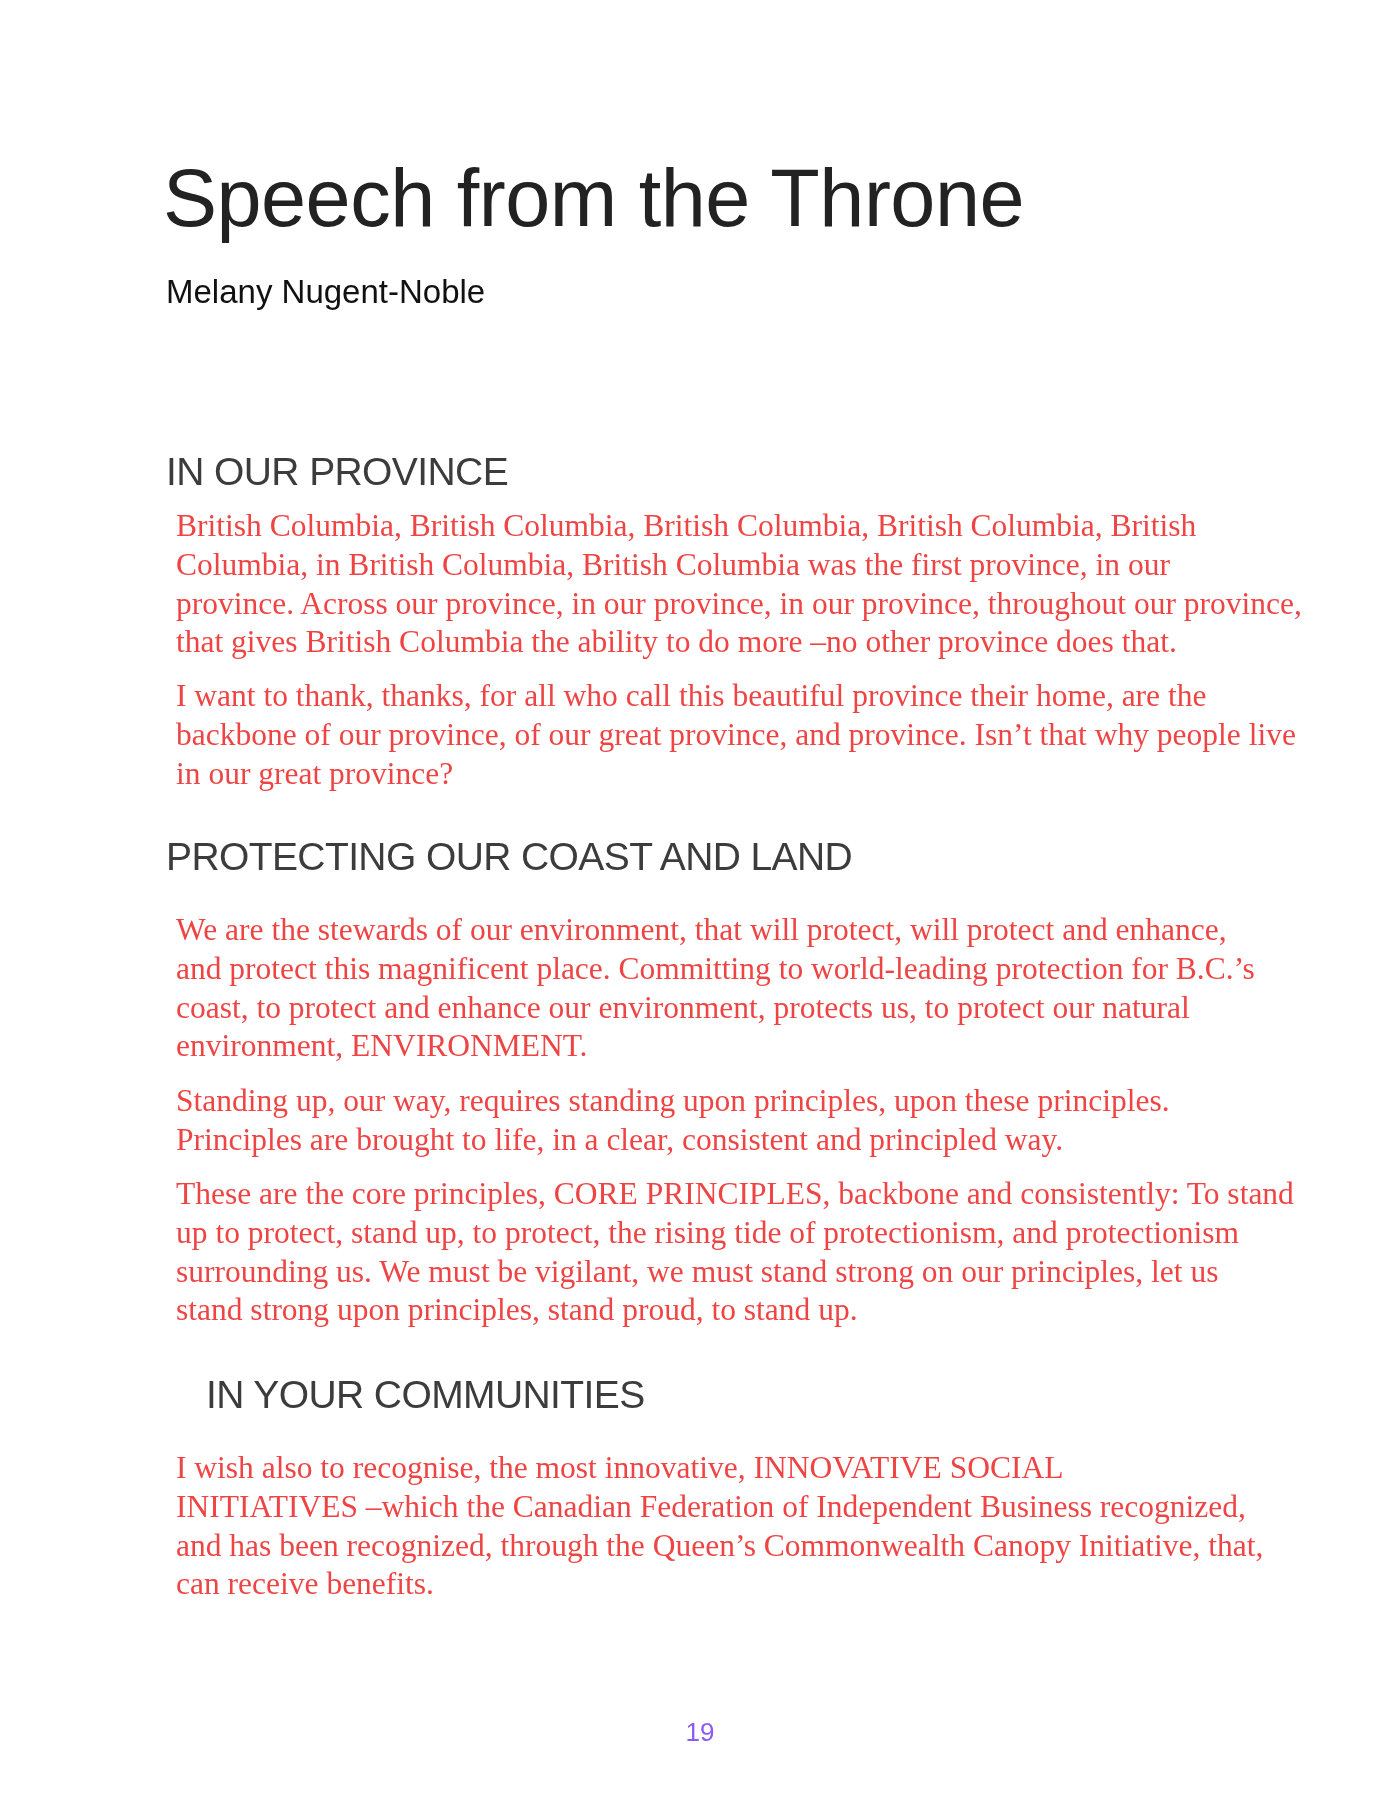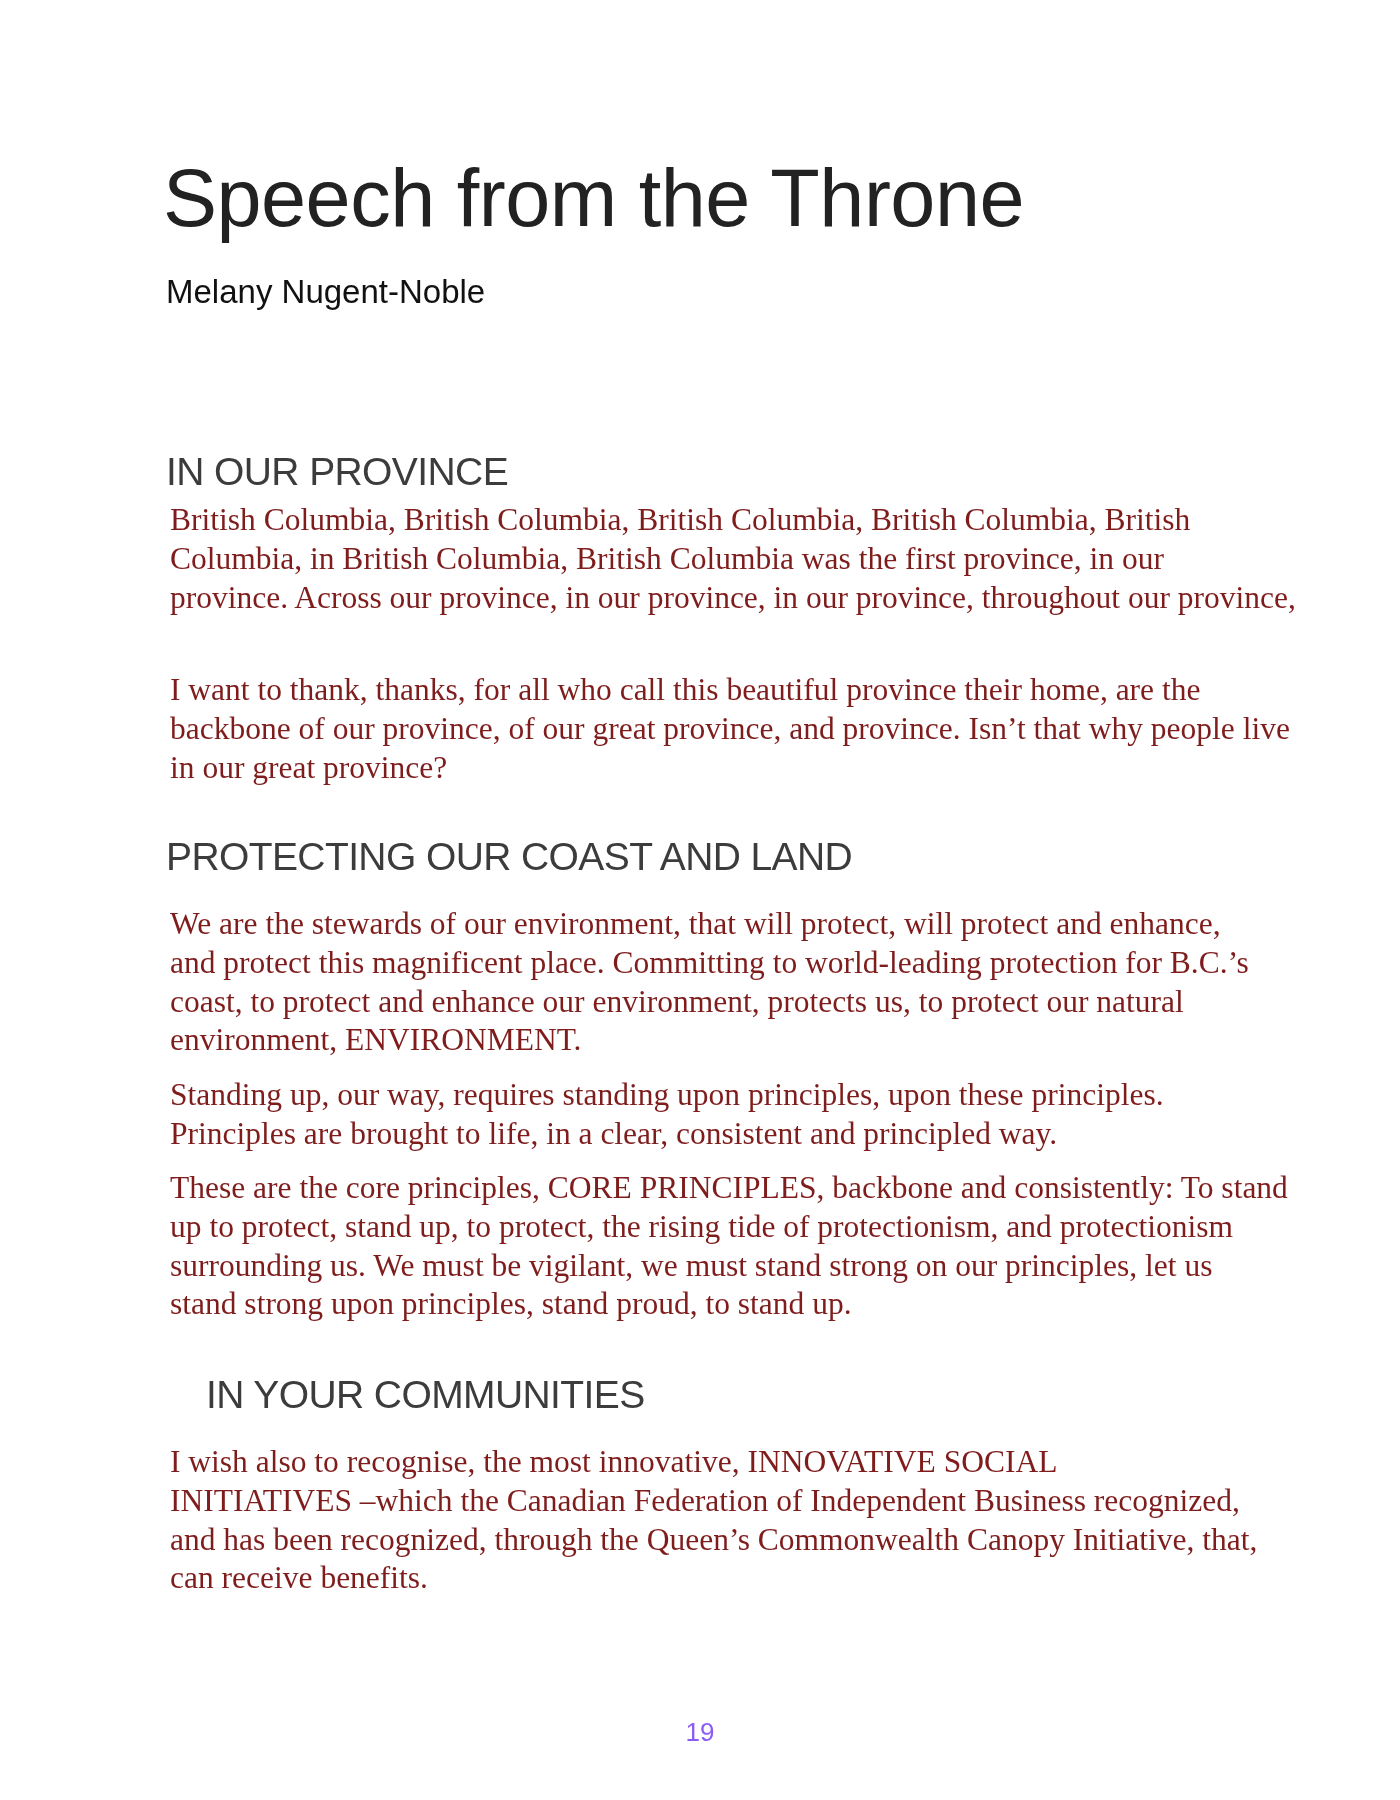--- a/index.html
+++ b/index.html
@@ -14,42 +14,43 @@
     position: absolute; left: 166px; top: 270px; margin: 0;
     font-family: "Liberation Sans", sans-serif; font-weight: 400;
     font-size: 33px; line-height: 44px; color: #111; white-space: nowrap;
   }
   .heading {
     position: absolute; left: 166px; margin: 0;
     font-family: "Liberation Sans", sans-serif; font-weight: 300;
     font-size: 39px; line-height: 48px; color: #3c3c3c; letter-spacing: -0.6px; white-space: nowrap;
   }
   .para {
-    position: absolute; left: 166px; width: 1080px; margin: 4px;
-    font-family: "Liberation Serif", serif; font-size: 31.5px; line-height: 38.8px; color: #7f1d1d;
+    position: absolute; left: 166px; width: 1080px; margin: 10px;
+    font-family: "Liberation Serif", serif; font-size: 31.5px; line-height: 38.8px; color: #ef4444;
   }
   .para .line { display: block; white-space: nowrap; }
   .pagenum {
     position: absolute; left: 0; width: 1400px; top: 1716px; text-align: center;
     font-family: "Liberation Sans", sans-serif; font-size: 26px; line-height: 32px; color: #e0432c;
   }
 </style>
 </head>
 <body>
 
 <div class="page">
 
   <h1 class="title">Speech from the Throne</h1>
   <div class="author">Melany Nugent-Noble</div>
 
   <h2 class="heading" style="top:448px;">IN OUR PROVINCE</h2>
   <p class="para" style="top:497px;">
     <span class="line">British Columbia, British Columbia, British Columbia, British Columbia, British</span>
     <span class="line">Columbia, in British Columbia, British Columbia was the first province, in our</span>
     <span class="line">province. Across our province, in our province, in our province, throughout our province,</span>
+    <span class="line">that gives British Columbia the ability to do more –no other province does that.</span>
   </p>
   <p class="para" style="top:667px;">
     <span class="line">I want to thank, thanks, for all who call this beautiful province their home, are the</span>
     <span class="line">backbone of our province, of our great province, and province. Isn’t that why people live</span>
     <span class="line">in our great province?</span>
   </p>
 
   <h2 class="heading" style="top:833px;">PROTECTING OUR COAST AND LAND</h2>
   <p class="para" style="top:901px;">
     <span class="line">We are the stewards of our environment, that will protect, will protect and enhance,</span>

